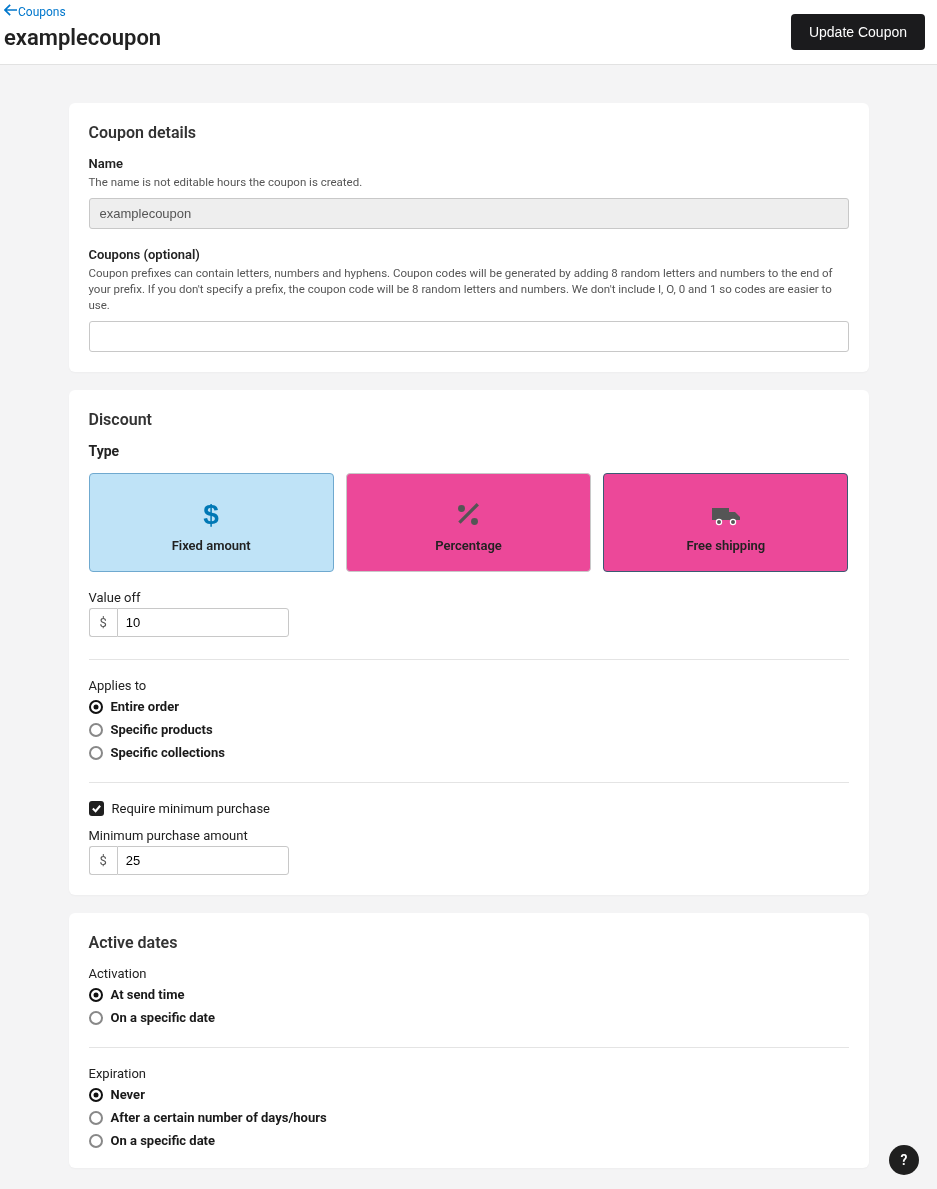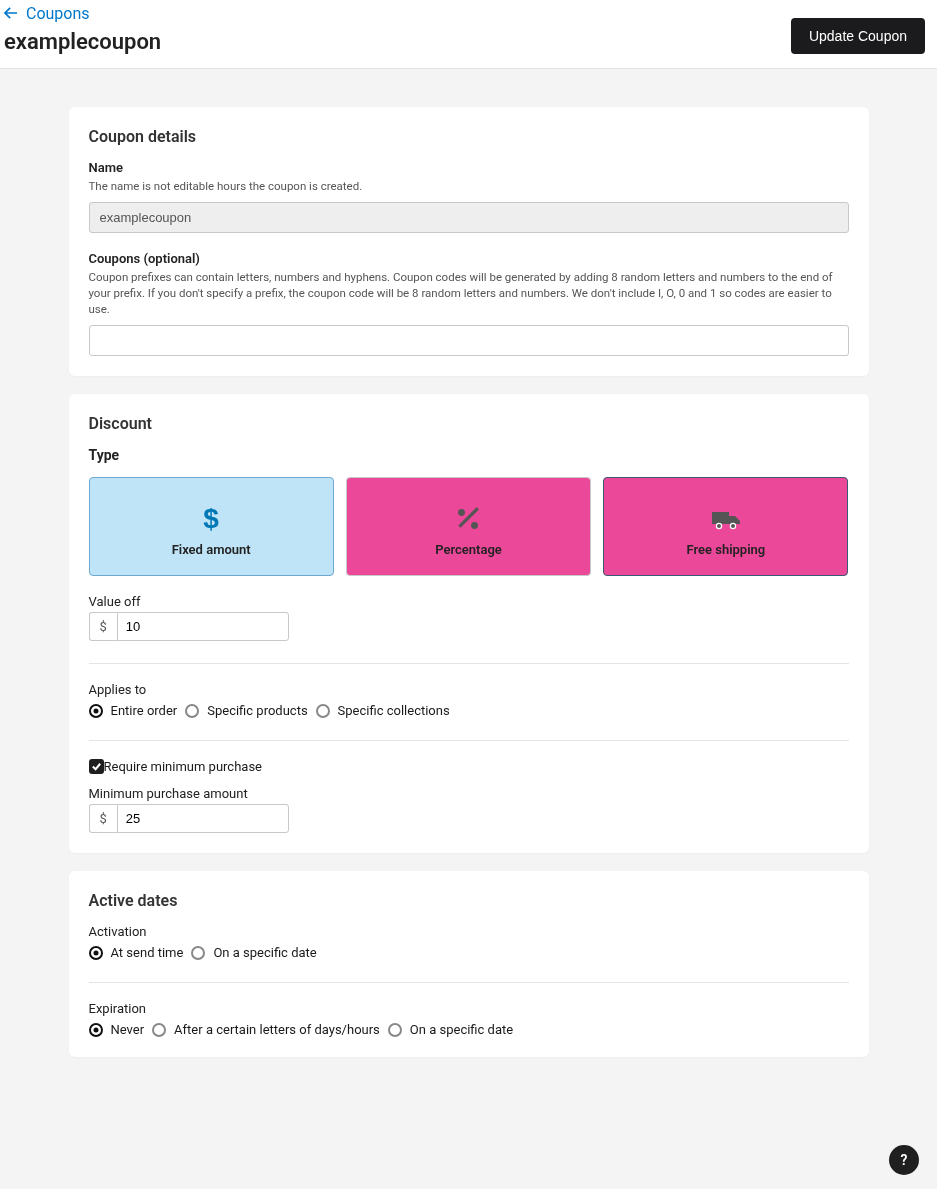--- a/index.html
+++ b/index.html
@@ -21,24 +21,24 @@
       justify-content: space-between;
       align-items: flex-end;
     }
     .breadcrumb {
       display: flex;
       flex-direction: column;
       gap: 6px;
     }
     .breadcrumb-link {
       display: flex;
-      align-items: flex-start;
-      gap: 8px;
+      align-items: flex-end;
+      gap: 0;
       color: #0077cc;
-      font-size: 16px;
+      font-size: 12px;
       text-decoration: none;
       cursor: pointer;
     }
     .page-title {
       font-size: 22px;
       font-weight: 600;
       color: #222;
     }
     .update-btn {
       background: #1b1b1d;
@@ -158,23 +158,24 @@
       font-size: 13px;
       width: 100%;
     }
     .divider {
       border: none;
       border-top: 1px solid #e4e4e4;
       margin: 22px 0 18px 0;
     }
     .radio-list {
       display: flex;
-      flex-direction: row;
+      flex-direction: column;
       gap: 8px;
       margin-top: 6px;
+      font-weight: bold;
     }
     .radio-item {
       display: flex;
       align-items: center;
       gap: 8px;
       cursor: pointer;
       font-size: 13px;
     }
     .radio-circle {
       width: 14px;
@@ -194,20 +195,21 @@
       position: absolute;
       width: 5px; height: 5px;
       background: #111;
       border-radius: 50%;
       top: 50%; left: 50%;
       transform: translate(-50%, -50%);
     }
     .checkbox-row {
       display: flex;
       align-items: center;
+      gap: 8px;
       margin-bottom: 12px;
       cursor: pointer;
     }
     .checkbox-box {
       width: 15px; height: 15px;
       border-radius: 3px;
       background: #1f1f1f;
       display: flex;
       align-items: center;
       justify-content: center;
@@ -370,21 +372,21 @@
 
     <div class="field-group">
       <label class="field-label" style="font-weight:400;">Expiration</label>
       <div class="radio-list">
         <label class="radio-item">
           <span class="radio-circle checked"></span>
           <span>Never</span>
         </label>
         <label class="radio-item">
           <span class="radio-circle"></span>
-          <span>After a certain letters of days/hours</span>
+          <span>After a certain number of days/hours</span>
         </label>
         <label class="radio-item">
           <span class="radio-circle"></span>
           <span>On a specific date</span>
         </label>
       </div>
     </div>
   </div>
 
 </div>

